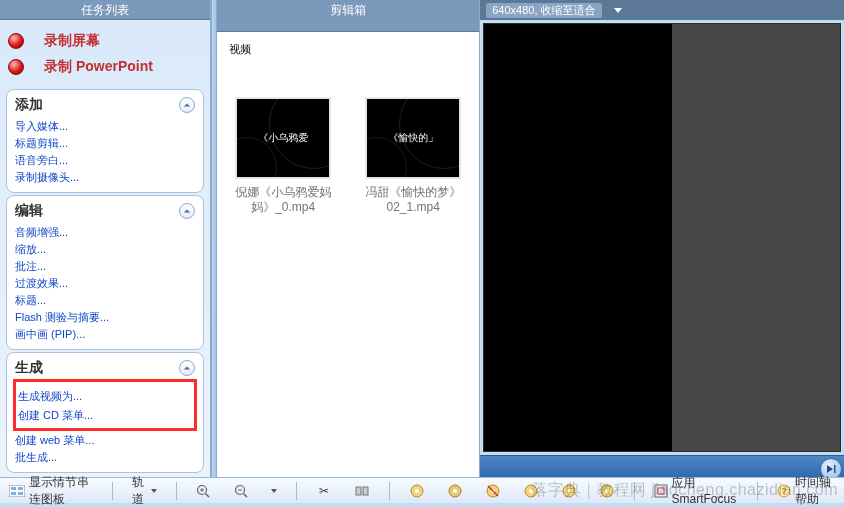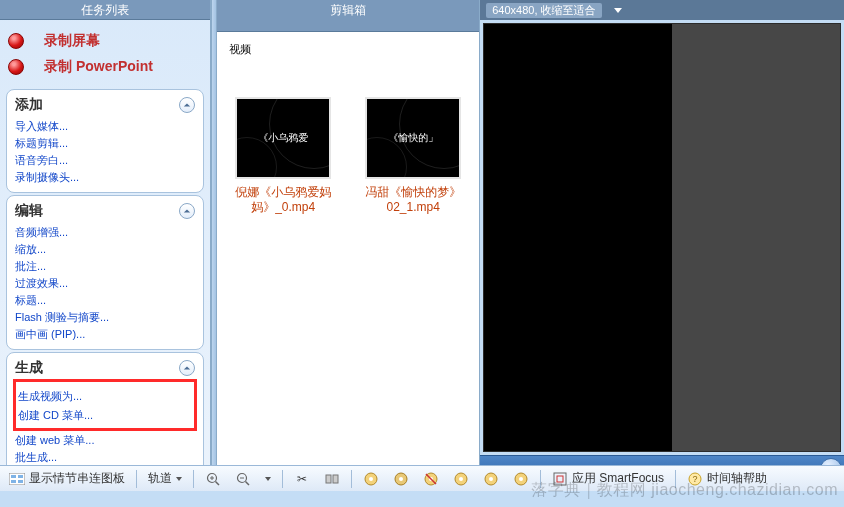--- a/index.html
+++ b/index.html
@@ -29,35 +29,35 @@
 
 .library { flex: 1; background: #fff; border-right: 1px solid #8aabc9; display: flex; flex-direction: column; }
 .library-title { height: 32px; background: #7a99bb; color: #fff; text-align: center; font-size: 12px; line-height: 20px; border-bottom: 1px solid #5a7a9a; }
 .section-label { font-size: 11px; color: #000000; padding: 10px 12px 4px; }
 .thumb-row { display: flex; gap: 22px; padding: 4px 12px; }
 .thumb-item { width: 108px; display: flex; flex-direction: column; align-items: center; cursor: pointer; margin-top: 32px; }
 .thumb { width: 96px; height: 82px; background: #000; border: 2px solid #e5e5e5; position: relative; overflow: hidden; }
 .thumb-text { position: absolute; top: 50%; left: 50%; transform: translate(-50%,-50%); color: #fff; font-size: 10px; white-space: nowrap; }
 .thumb-deco { position: absolute; width: 90px; height: 90px; border-radius: 50%; border: 1px solid rgba(255,255,255,.12); top: -20px; right: -30px; }
 .thumb-deco2 { position: absolute; width: 60px; height: 60px; border-radius: 50%; border: 1px solid rgba(255,255,255,.1); bottom: -20px; left: -20px; }
-.thumb-label { font-size: 12px; color: #c2410c; text-align: center; margin-top: 6px; line-height: 15px; }
+.thumb-label { font-size: 12px; color: #737373; text-align: center; margin-top: 6px; line-height: 15px; }
 
 
 .preview-area { width: 372px; background: #c4ddf5; display: flex; flex-direction: column; }
 .preview-toolbar { height: 20px; background: #5b7897; display: flex; align-items: center; padding: 0 6px; gap: 12px; }
 .preview-info { background: #89a5c3; color: #fff; font-size: 11px; padding: 0 6px; border-radius: 2px; height: 15px; line-height: 15px; }
 .preview-dd { width: 0; height: 0; border-left: 4px solid transparent; border-right: 4px solid transparent; border-top: 5px solid #fff; }
 .preview-canvas { flex: 1; background: #474747; margin: 3px; border: 1px solid #2c2c2c; position: relative; }
 .preview-inner { position: absolute; left: 0; top: 0; bottom: 0; width: 188px; background: #000; }
 .preview-controls { height: 26px; background: linear-gradient(#4f86c7,#2d64a8); border-top: 1px solid #2a5a94; position: relative; }
 .ctrl-btn { position: absolute; right: 2px; top: 2px; width: 22px; height: 22px; border-radius: 50%; background: radial-gradient(circle at 35% 30%, #e5f0ff, #8fb6e3); border: 1px solid #3a6da9; display: flex; align-items: center; justify-content: center; }
 .ctrl-btn svg { width: 10px; height: 10px; fill: #254d82; }
 
 
-.bottom-bar { height: 26px; background: linear-gradient(#f7fbff,#dee9f7); border-top: 1px solid #9ab8d8; display: flex; align-items: center; gap: 4px; padding: 0 4px; font-size: 12px; color: #333; position: absolute; bottom: 16px; left: 0; right: 0; }
+.bottom-bar { height: 26px; background: linear-gradient(#f7fbff,#dee9f7); border-top: 1px solid #9ab8d8; display: flex; align-items: center; gap: 12px; padding: 0 4px; font-size: 12px; color: #333; position: absolute; bottom: 4px; left: 0; right: 0; }
 .tb-btn { display: flex; align-items: center; gap: 4px; padding: 2px 4px; border: 1px solid transparent; border-radius: 2px; cursor: pointer; }
 .tb-sep { width: 1px; height: 18px; background: #a3bdd9; margin: 0 2px; }
 .tb-icon { width: 16px; height: 16px; display: flex; align-items: center; justify-content: center; }
 .dd-arrow { width: 0; height: 0; border-left: 3px solid transparent; border-right: 3px solid transparent; border-top: 4px solid #555; }
 .watermark { position: absolute; right: 6px; bottom: 6px; font-size: 16px; color: rgba(0,0,0,.22); font-family: Arial; letter-spacing: .5px; }
 </style>
 </head>
 <body>
 
 <div class="main-area">

